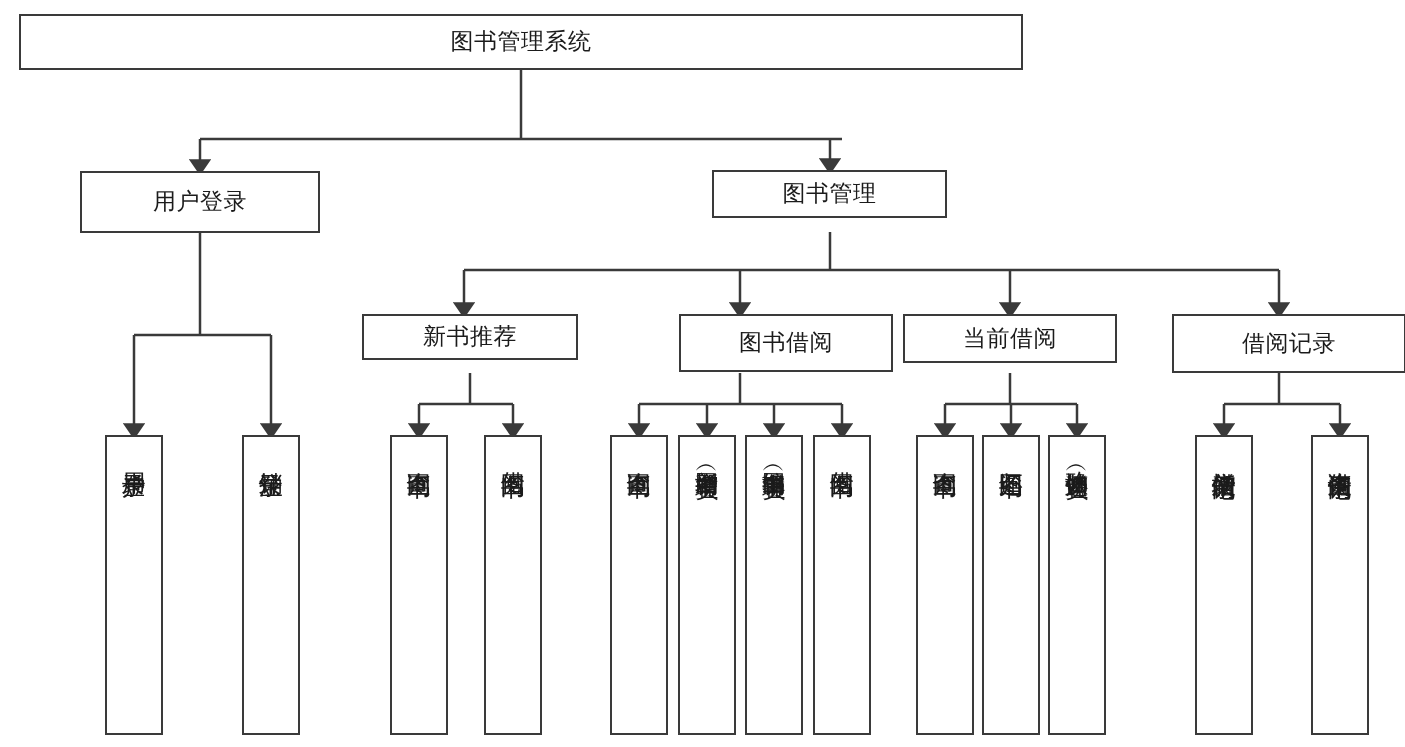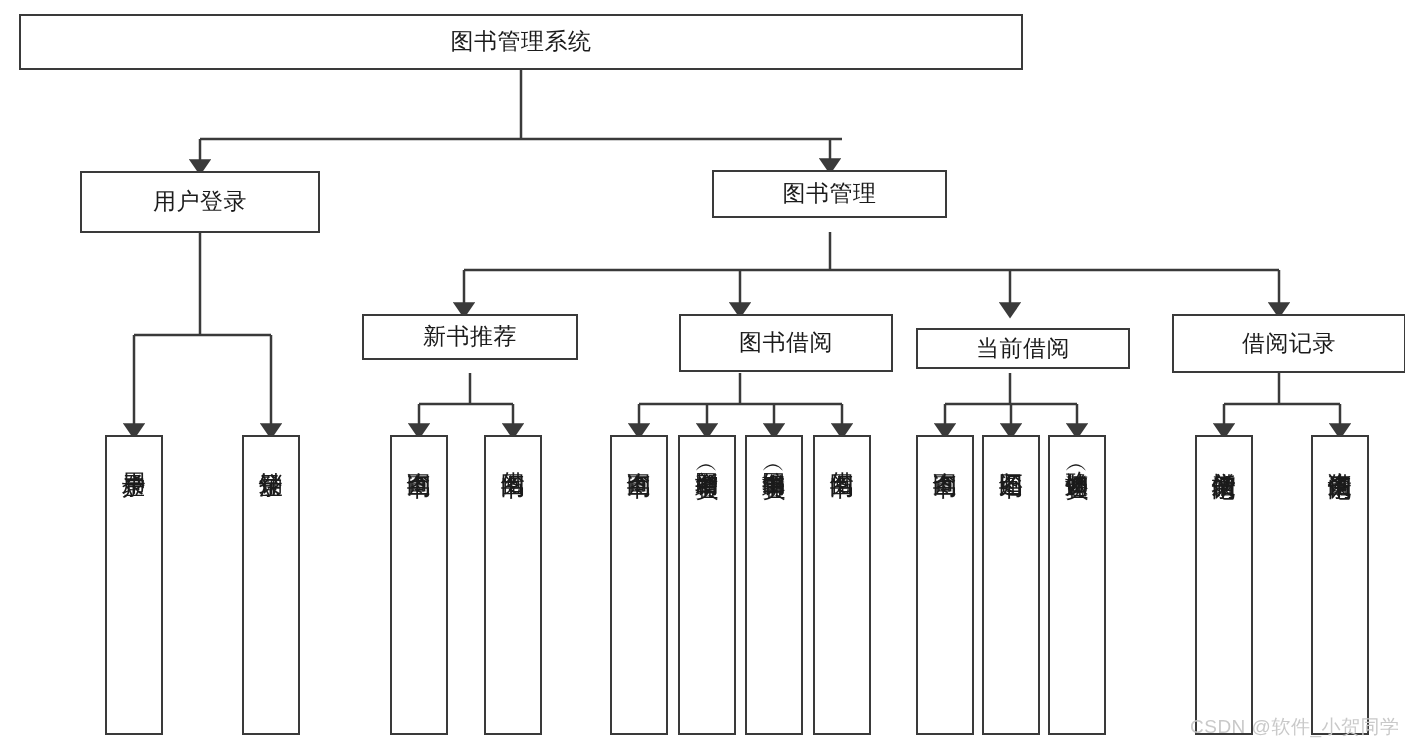--- a/index.html
+++ b/index.html
@@ -127,21 +127,21 @@
       </div>
       <div class="node horizontal level2" style="left: 712px; top: 170px; width: 235px; height: 48px; border-color: rgb(58, 58, 58);">
         <span class="label">图书管理</span>
       </div>
       <div class="node horizontal level3" style="left: 362px; top: 314px; width: 216px; height: 46px; border-color: rgb(58, 58, 58);">
         <span class="label">新书推荐</span>
       </div>
       <div class="node horizontal level3" style="left: 633px; top: 314px; width: 214px; height: 58px; border-color: rgb(58, 58, 58); margin-left: 46px;">
         <span class="label">图书借阅</span>
       </div>
-      <div class="node horizontal level3" style="left: 903px; top: 328px; width: 214px; height: 41px; border-color: rgb(58, 58, 58); margin-left: 13px;">
+      <div class="node horizontal level3" style="left: 903px; top: 314px; width: 214px; height: 49px; border-color: rgb(58, 58, 58);">
         <span class="label">当前借阅</span>
       </div>
       <div class="node horizontal level3" style="left: 1172px; top: 314px; width: 234px; height: 59px; border-color: rgb(58, 58, 58);">
         <span class="label">借阅记录</span>
       </div>
       <div class="node vertical leaf" style="left: 105px; top: 435px; width: 58px; height: 300px; border-color: rgb(58, 58, 58);">
         <span class="label">用户登录</span>
       </div>
       <div class="node vertical leaf" style="left: 242px; top: 435px; width: 58px; height: 300px; border-color: rgb(58, 58, 58);">
         <span class="label">注销登录</span>
@@ -174,15 +174,14 @@
         <span class="label">确认归还（管理员）</span>
       </div>
       <div class="node vertical leaf" style="left: 1195px; top: 435px; width: 58px; height: 300px; border-color: rgb(58, 58, 58);">
         <span class="label">新增借阅记录</span>
       </div>
       <div class="node vertical leaf" style="left: 1311px; top: 435px; width: 58px; height: 300px; border-color: rgb(58, 58, 58);">
         <span class="label">查询借阅记录</span>
       </div>
     </div>
 
-  <div class="watermark" style="left: 1190px; top: 714px; color: rgb(201, 201, 201);">CSDN @软件_小贺同学</div>
 
 </div>
 
 </body></html>

